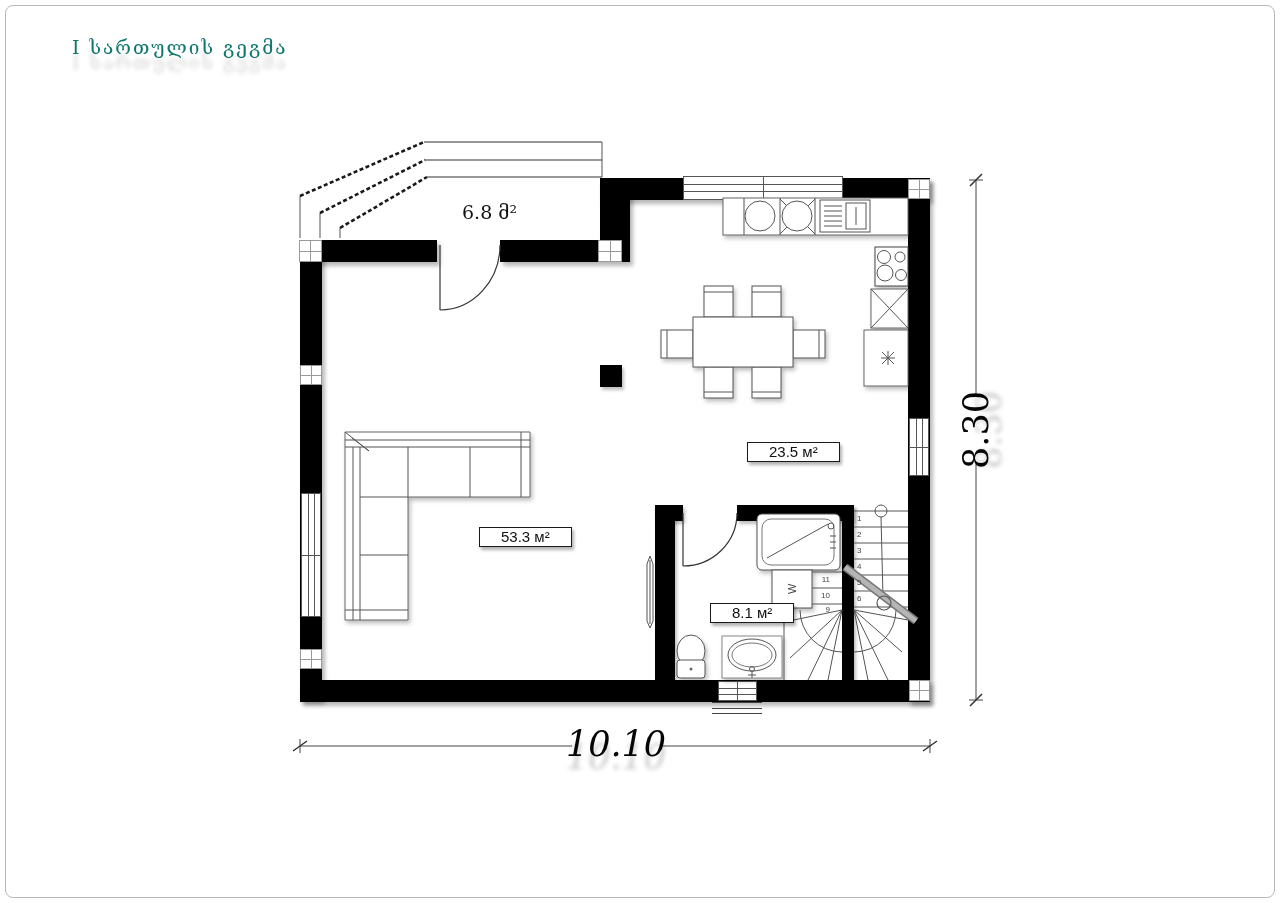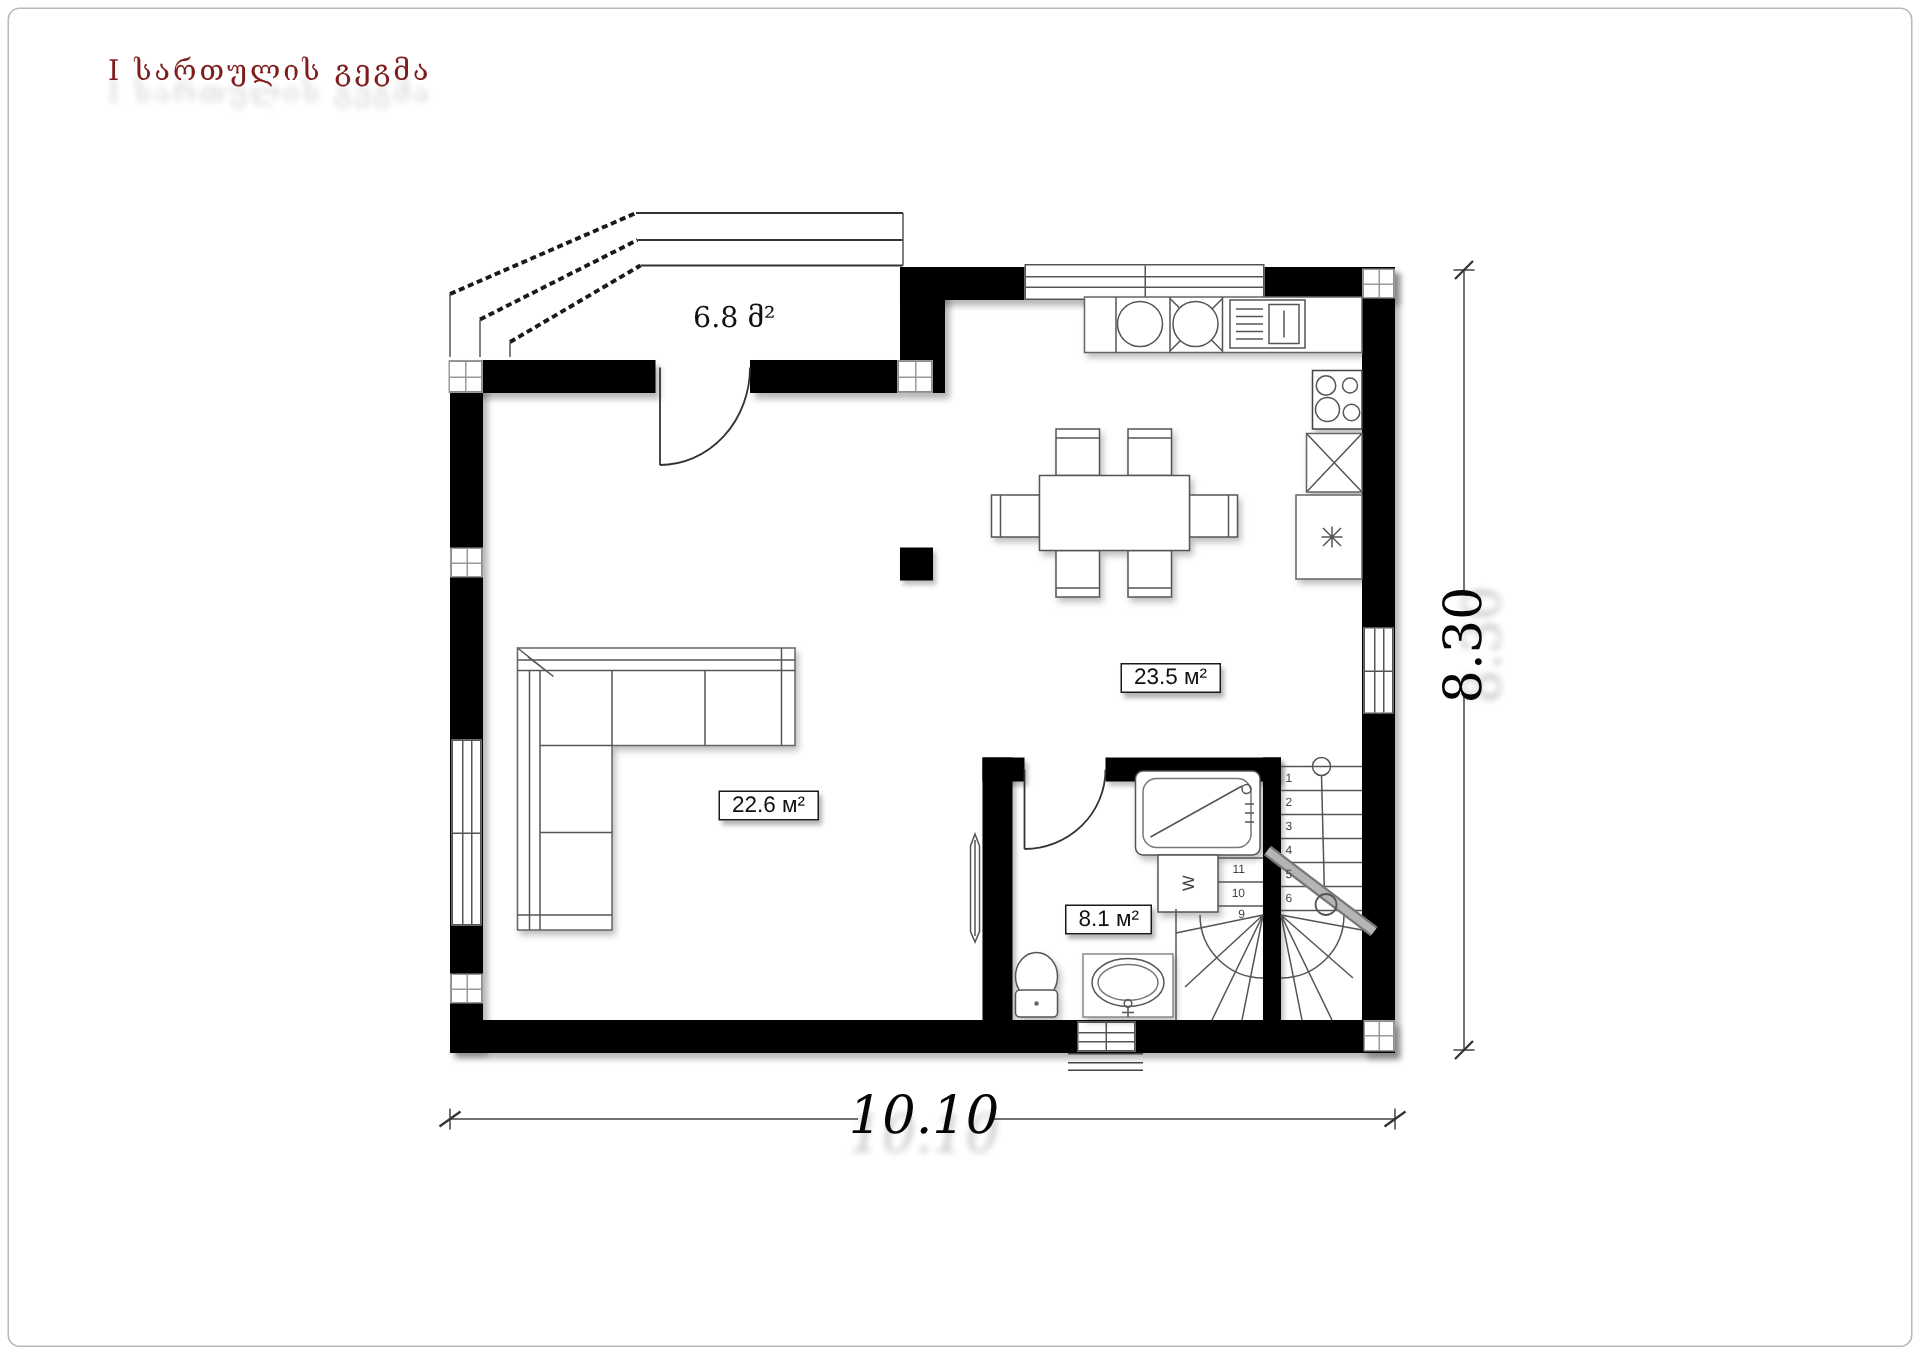--- a/index.html
+++ b/index.html
@@ -15,23 +15,23 @@
     background-size:100% 1px,100% 1px,1px 100%;background-position:0 35%,0 68%,50% 0;background-repeat:no-repeat;}
   .window.v{background-image:linear-gradient(#555,#555),linear-gradient(#555,#555),linear-gradient(#555,#555);
     background-size:1px 100%,1px 100%,100% 1px;background-position:35% 0,68% 0,0 50%;background-repeat:no-repeat;}
   .sill{position:absolute;border-top:1px solid #444;border-bottom:1px solid #444;
     background-image:linear-gradient(#444,#444);background-size:100% 1px;background-position:0 50%;background-repeat:no-repeat;}
   .joint{position:absolute;background:#fff;outline:1px solid #9a9a9a;
     background-image:linear-gradient(#9a9a9a,#9a9a9a),linear-gradient(#9a9a9a,#9a9a9a);
     background-size:100% 1px,1px 100%;background-position:center;background-repeat:no-repeat;}
   
   .title{position:absolute;left:72px;top:36px;font-family:"DejaVu Serif","DejaVu Sans",serif;
-    font-size:19px;letter-spacing:2px;color:#7f1d1d;text-shadow:0 15px 4px rgba(0,0,0,.18);}
+    font-size:19px;letter-spacing:2px;color:#0f766e;text-shadow:0 15px 4px rgba(0,0,0,.18);}
   .area-label{position:absolute;font-size:15px;color:#101010;background:#fff;
-    border:1px solid #1a1a1a;padding:0 8px;line-height:18px;box-shadow:2px 3px 3px rgba(0,0,0,.3);}
+    border:1px solid #1a1a1a;padding:0 21px;line-height:18px;box-shadow:2px 3px 3px rgba(0,0,0,.3);}
   .porch-label{position:absolute;left:462px;top:201px;font-family:"DejaVu Serif","DejaVu Sans",serif;
     font-size:19px;color:#111;}
   .dim{position:absolute;font-family:"DejaVu Serif","DejaVu Sans",serif;font-size:35px;color:#050505;
     text-shadow:0 13px 4px rgba(0,0,0,.22);}
   #dim-w{left:616px;top:744px;transform:translate(-50%,-50%);font-style:italic;}
   #dim-h{left:976px;top:430px;transform:translate(-50%,-50%) rotate(-90deg);}
   svg{position:absolute;left:0;top:0;pointer-events:none;}
   .sh{filter:drop-shadow(2px 3px 2px rgba(0,0,0,.25));}
   .ln{stroke:#555;fill:none;stroke-width:1;}
   .lnd{stroke:#333;fill:none;stroke-width:1.2;}
@@ -213,18 +213,18 @@
       <path d="M293,751 L307,741 M923,751 L937,741" stroke="#333" stroke-width="1.5"></path>
     </g>
     <g>
       <path d="M976,180 V396 M976,464 V700" stroke="#444" stroke-width="1"></path>
       <path d="M969,180 H983 M969,700 H983" stroke="#444" stroke-width="1"></path>
       <path d="M970,186 L982,174 M970,706 L982,694" stroke="#333" stroke-width="1.5"></path>
     </g>
   </svg>
 
   <div class="porch-label">6.8 მ²</div>
-  <div class="area-label" style="left:479px;top:527px;">22.6 м²</div>
+  <div class="area-label" style="left:479px;top:527px;">53.3 м²</div>
   <div class="area-label" style="left:747px;top:442px;">23.5 м²</div>
   <div class="area-label" style="left:710px;top:603px;">8.1 м²</div>
   <div class="dim" id="dim-w">10.10</div>
   <div class="dim" id="dim-h">8.30</div>
 </div>
 
 </body></html>

